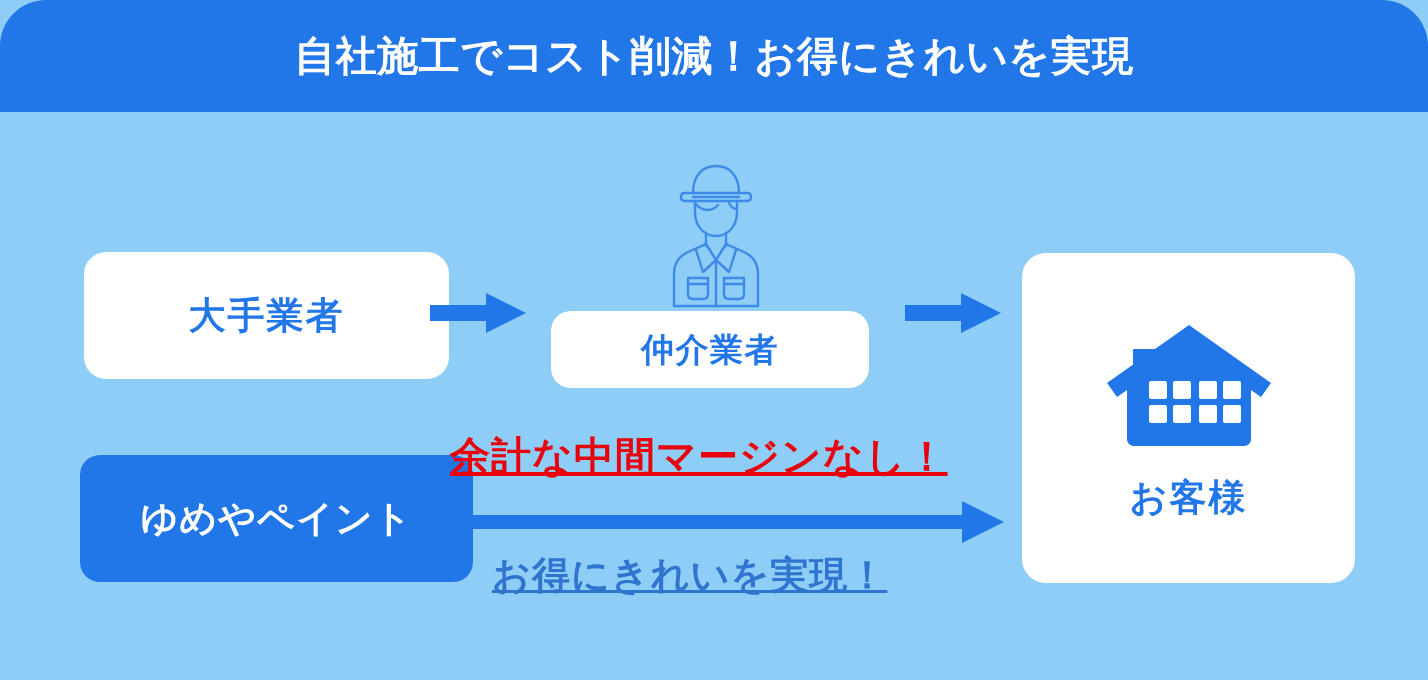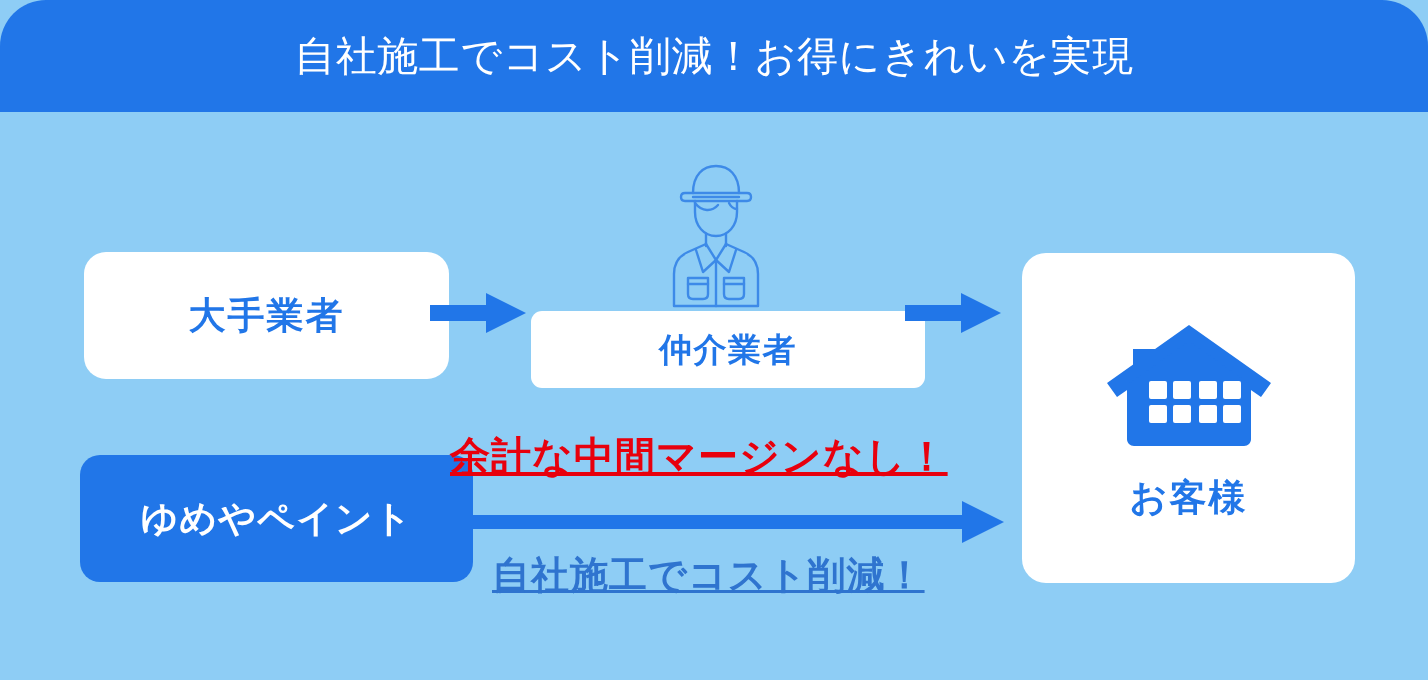--- a/index.html
+++ b/index.html
@@ -33,21 +33,21 @@
     border-top-left-radius: 46px;
     border-top-right-radius: 46px;
     display: flex;
     align-items: center;
     justify-content: center;
     box-sizing: border-box;
   }
   .banner-title {
     color: #ffffff;
     font-size: 41px;
-    font-weight: 400;
+    font-weight: 700;
     letter-spacing: 0.5px;
     line-height: 1;
     white-space: nowrap;
   }
 
   
   .card {
     position: absolute;
     background: #ffffff;
     border-radius: 22px;
@@ -68,25 +68,25 @@
     left: 84px;
     top: 252px;
     width: 365px;
     height: 127px;
     text-align: center;
   }
   #box-major .card-label { font-size: 37px; letter-spacing: 2px; }
 
   
   #box-broker {
-    left: 531px;
+    left: 551px;
     top: 311px;
-    width: 394px;
+    width: 318px;
     height: 77px;
-    border-radius: 11px;
+    border-radius: 20px;
   }
   #box-broker .card-label { font-size: 33px; letter-spacing: 1.5px; }
 
   
   #box-company {
     left: 80px;
     top: 455px;
     width: 393px;
     height: 127px;
     background: #2176e8;
@@ -225,21 +225,21 @@
   <div class="card" id="box-company">
     <span class="card-label">ゆめやペイント</span>
   </div>
 
   <div class="free-text" id="text-no-margin">余計な中間マージンなし！</div>
 
   <svg id="arrow-direct" viewBox="0 0 566 48">
     <polygon points="0,17 524,17 524,3 566,24 524,45 524,31 0,31" fill="#2176e8"></polygon>
   </svg>
 
-  <div class="free-text" id="text-only-cost">自社施工でコスト削減！</div>
+  <div class="free-text" id="text-only-cost">お得にきれいを実現！</div>
 
   <div class="card" id="box-customer">
     <svg class="house-icon" width="172" height="132" viewBox="0 0 172 132">
 
       <path d="M86 4 L168 62 L158 76 L86 26 L14 76 L4 62 Z" fill="#2176e8"></path>
 
       <rect x="30" y="28" width="22" height="36" fill="#2176e8"></rect>
 
       <path d="M24 64 L86 20 L148 64 L148 118 C148 122 145 125 141 125 L31 125 C27 125 24 122 24 118 Z" fill="#2176e8"></path>
 

